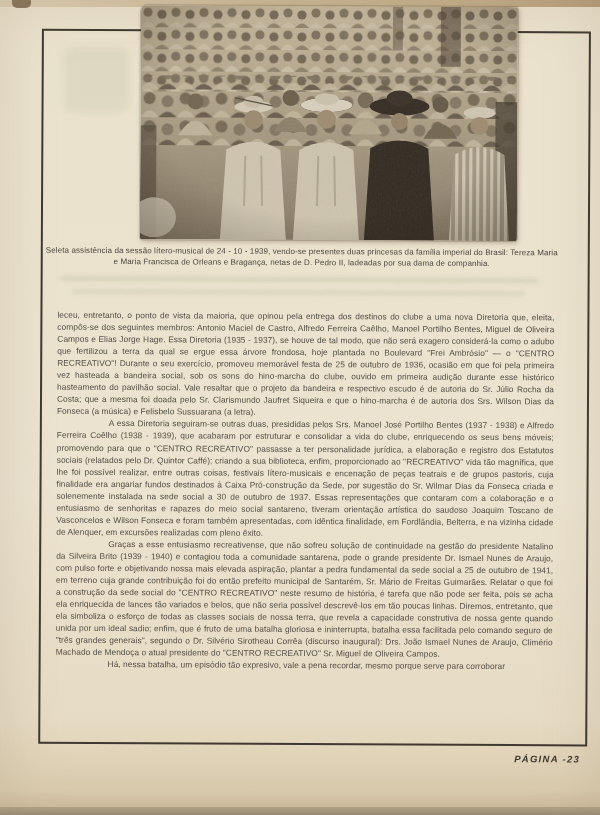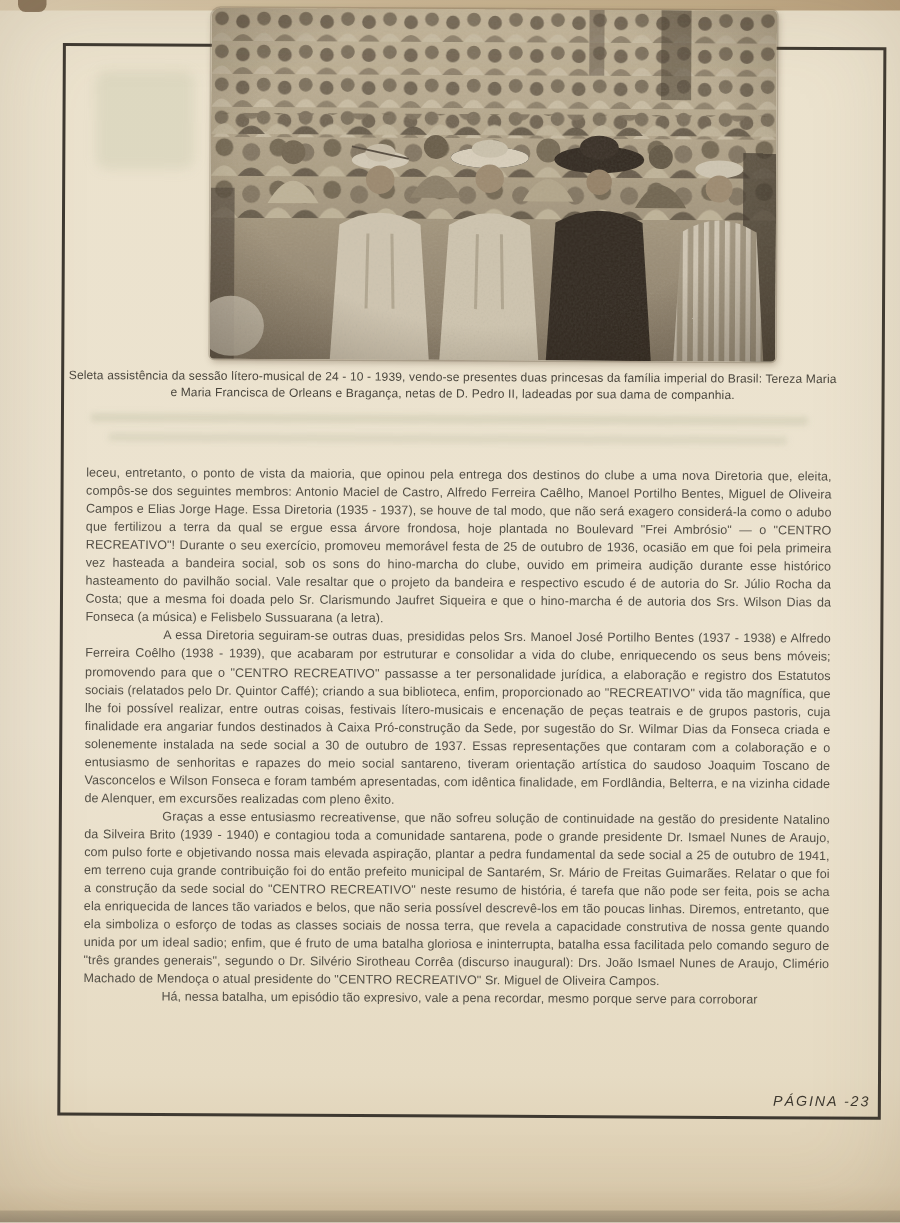--- a/index.html
+++ b/index.html
@@ -22,22 +22,22 @@
     border-radius:6px 3px 3px 3px;overflow:hidden;
     box-shadow:0 0 0 1px rgba(92,80,60,.25),1px 2px 5px rgba(80,60,40,.35);}
   .photo svg{display:block;width:100%;height:100%;}
   .caption{position:absolute;left:45px;top:247px;width:512px;text-align:center;
     font-size:8px;line-height:10.6px;color:#4a463d;letter-spacing:.1px;}
   .article{position:absolute;left:57px;top:310px;width:497px;
     font-size:8.35px;line-height:12.05px;text-align:justify;color:#534f46;
     letter-spacing:.05px;}
   .article p{margin:0;}
   .article p.ind{text-indent:52px;}
-  .footer{position:absolute;right:18px;top:728px;
-    font-size:9.5px;font-style:italic;font-weight:normal;letter-spacing:1.3px;color:#3d382f;}
+  .footer{position:absolute;right:18px;top:752px;
+    font-size:9.5px;font-style:italic;font-weight:bold;letter-spacing:1.3px;color:#3d382f;}
   .ghost{position:absolute;pointer-events:none;}
   .g1{left:62px;top:48px;width:66px;height:66px;background:rgba(152,162,124,.16);filter:blur(4px);border-radius:8px;}
   .g2{left:60px;top:277px;width:478px;height:5px;background:rgba(140,152,116,.22);filter:blur(2px);}
   .g3{left:72px;top:290px;width:452px;height:5px;background:rgba(140,152,116,.18);filter:blur(2px);}
   .vignette{position:absolute;left:0;top:0;width:600px;height:815px;pointer-events:none;
     box-shadow:inset 0 0 60px rgba(120,100,70,.18);}
 </style>
 </head>
 <body>
 

